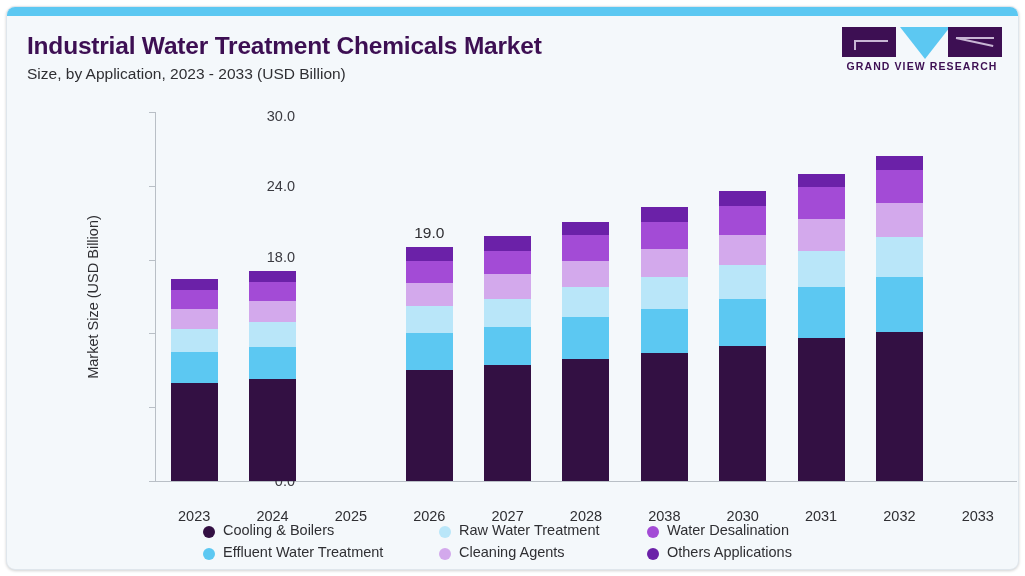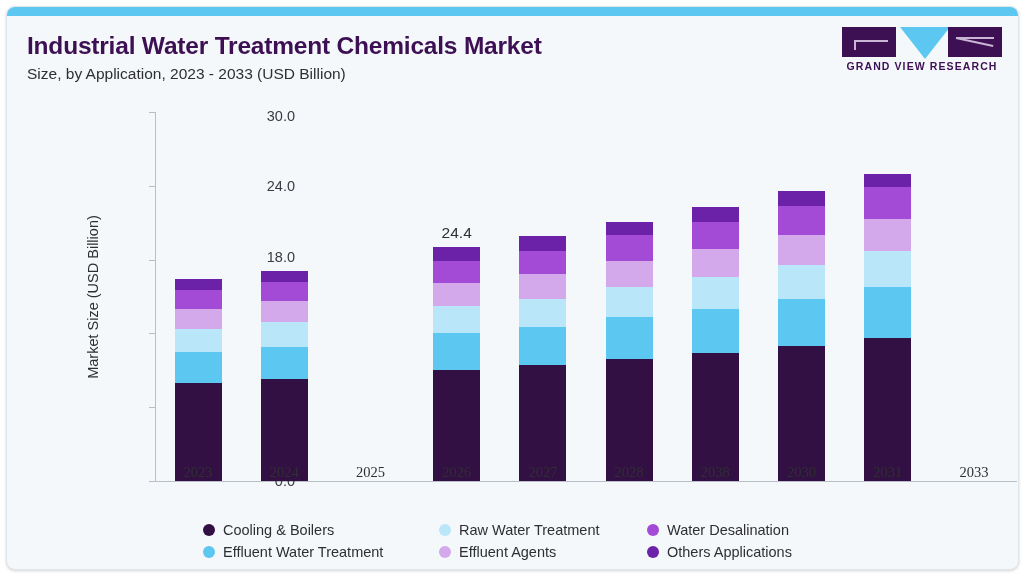--- a/index.html
+++ b/index.html
@@ -139,36 +139,36 @@
   .bar-label {
     position: absolute;
     bottom: 100%; left: 50%;
     transform: translateX(-50%);
     margin-bottom: 5px;
     font-size: 15.5px; color: #2f2f33;
     white-space: nowrap;
   }
   .xlabel {
     position: absolute;
-    top: 352px; left: 0; width: 100%;
+    top: 396px; left: 0; width: 100%;
     text-align: center;
-    font-size: 14.5px; color: #2f2f33; font-family: Liberation Serif, serif;
+    font-size: 14.5px; color: #2f2f33;
   }
 
   
   .legend {
     position: absolute;
     left: 196px; top: 512px;
     width: 660px;
     display: grid;
     grid-template-columns: 236px 208px 216px;
     grid-auto-rows: 22px;
     align-items: center;
   }
-  .lg-item { display: flex; align-items: center; }
+  .lg-item { display: flex; align-items: flex-end; }
   .lg-dot {
     width: 12px; height: 12px; border-radius: 50%;
     margin-right: 8px; flex: none;
   }
   .lg-txt { font-size: 14.5px; color: #2f2f33; white-space: nowrap; }
 </style>
 </head>
 <body>
 
 <div id="root">
@@ -227,21 +227,21 @@
             <div class="xlabel">2025</div>
           </div>
           <div class="barcol">
             <div class="bar">
               <div class="seg" title="Cooling &amp; Boilers" style="height: 110.7px; background: rgb(51, 16, 67);"></div>
               <div class="seg" title="Effluent Water Treatment" style="height: 36.9px; background: rgb(92, 200, 242);"></div>
               <div class="seg" title="Raw Water Treatment" style="height: 27.06px; background: rgb(185, 230, 249);"></div>
               <div class="seg" title="Cleaning Agents" style="height: 23.37px; background: rgb(211, 169, 236);"></div>
               <div class="seg" title="Water Desalination" style="height: 22.14px; background: rgb(163, 75, 214);"></div>
               <div class="seg" title="Others Applications" style="height: 13.53px; background: rgb(107, 33, 168);"></div>
-              <div class="bar-label">24.4</div>
+              <div class="bar-label">19.0</div>
             </div>
             <div class="xlabel">2026</div>
           </div>
           <div class="barcol">
             <div class="bar">
               <div class="seg" title="Cooling &amp; Boilers" style="height: 115.62px; background: rgb(51, 16, 67);"></div>
               <div class="seg" title="Effluent Water Treatment" style="height: 38.13px; background: rgb(92, 200, 242);"></div>
               <div class="seg" title="Raw Water Treatment" style="height: 28.29px; background: rgb(185, 230, 249);"></div>
               <div class="seg" title="Cleaning Agents" style="height: 24.6px; background: rgb(211, 169, 236);"></div>
               <div class="seg" title="Water Desalination" style="height: 23.37px; background: rgb(163, 75, 214);"></div>
@@ -287,20 +287,31 @@
               <div class="seg" title="Cooling &amp; Boilers" style="height: 142.68px; background: rgb(51, 16, 67);"></div>
               <div class="seg" title="Effluent Water Treatment" style="height: 51.66px; background: rgb(92, 200, 242);"></div>
               <div class="seg" title="Raw Water Treatment" style="height: 35.67px; background: rgb(185, 230, 249);"></div>
               <div class="seg" title="Cleaning Agents" style="height: 31.98px; background: rgb(211, 169, 236);"></div>
               <div class="seg" title="Water Desalination" style="height: 31.98px; background: rgb(163, 75, 214);"></div>
               <div class="seg" title="Others Applications" style="height: 13.53px; background: rgb(107, 33, 168);"></div>
             </div>
             <div class="xlabel">2031</div>
           </div>
           <div class="barcol">
+            <div class="bar">
+              <div class="seg" title="Cooling &amp; Boilers" style="height: 148.83px; background: rgb(51, 16, 67);"></div>
+              <div class="seg" title="Effluent Water Treatment" style="height: 55.35px; background: rgb(92, 200, 242);"></div>
+              <div class="seg" title="Raw Water Treatment" style="height: 39.36px; background: rgb(185, 230, 249);"></div>
+              <div class="seg" title="Cleaning Agents" style="height: 34.44px; background: rgb(211, 169, 236);"></div>
+              <div class="seg" title="Water Desalination" style="height: 33.21px; background: rgb(163, 75, 214);"></div>
+              <div class="seg" title="Others Applications" style="height: 13.53px; background: rgb(107, 33, 168);"></div>
+            </div>
+            <div class="xlabel">2032</div>
+          </div>
+          <div class="barcol">
             <div class="xlabel">2033</div>
           </div>
         </div>
     </div>
 
     <div class="legend" id="legend">
         <div class="lg-item">
           <span class="lg-dot" style="background: rgb(51, 16, 67);"></span>
           <span class="lg-txt">Cooling &amp; Boilers</span>
         </div>
@@ -311,21 +322,21 @@
         <div class="lg-item">
           <span class="lg-dot" style="background: rgb(163, 75, 214);"></span>
           <span class="lg-txt">Water Desalination</span>
         </div>
         <div class="lg-item">
           <span class="lg-dot" style="background: rgb(92, 200, 242);"></span>
           <span class="lg-txt">Effluent Water Treatment</span>
         </div>
         <div class="lg-item">
           <span class="lg-dot" style="background: rgb(211, 169, 236);"></span>
-          <span class="lg-txt">Effluent Agents</span>
+          <span class="lg-txt">Cleaning Agents</span>
         </div>
         <div class="lg-item">
           <span class="lg-dot" style="background: rgb(107, 33, 168);"></span>
           <span class="lg-txt">Others Applications</span>
         </div>
       </div>
   <div class="ytick" style="top: 474px;"></div>
       <div class="ytick" style="top: 400.2px;"></div>
       <div class="ytick" style="top: 326.4px;"></div>
       <div class="ytick" style="top: 252.6px;"></div>

